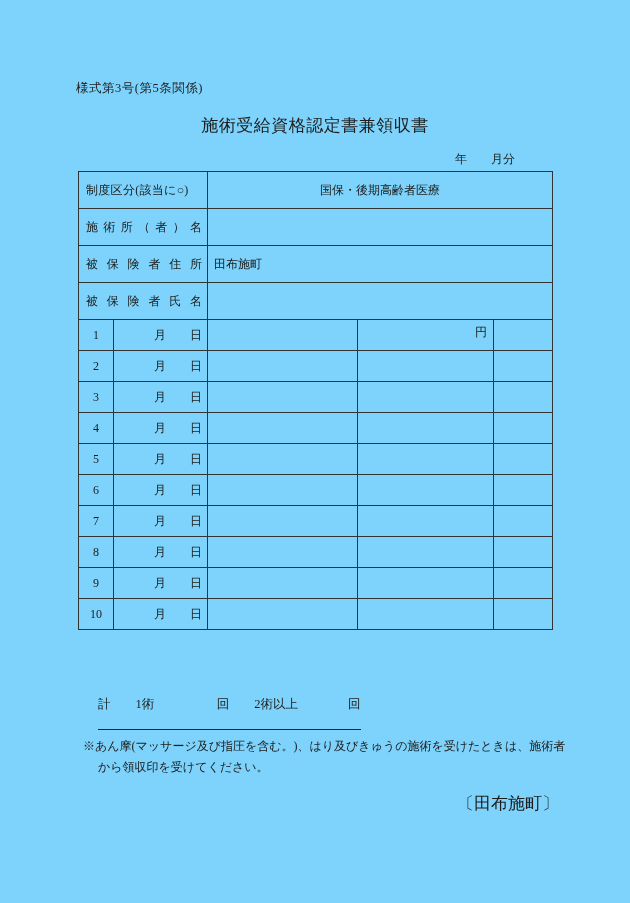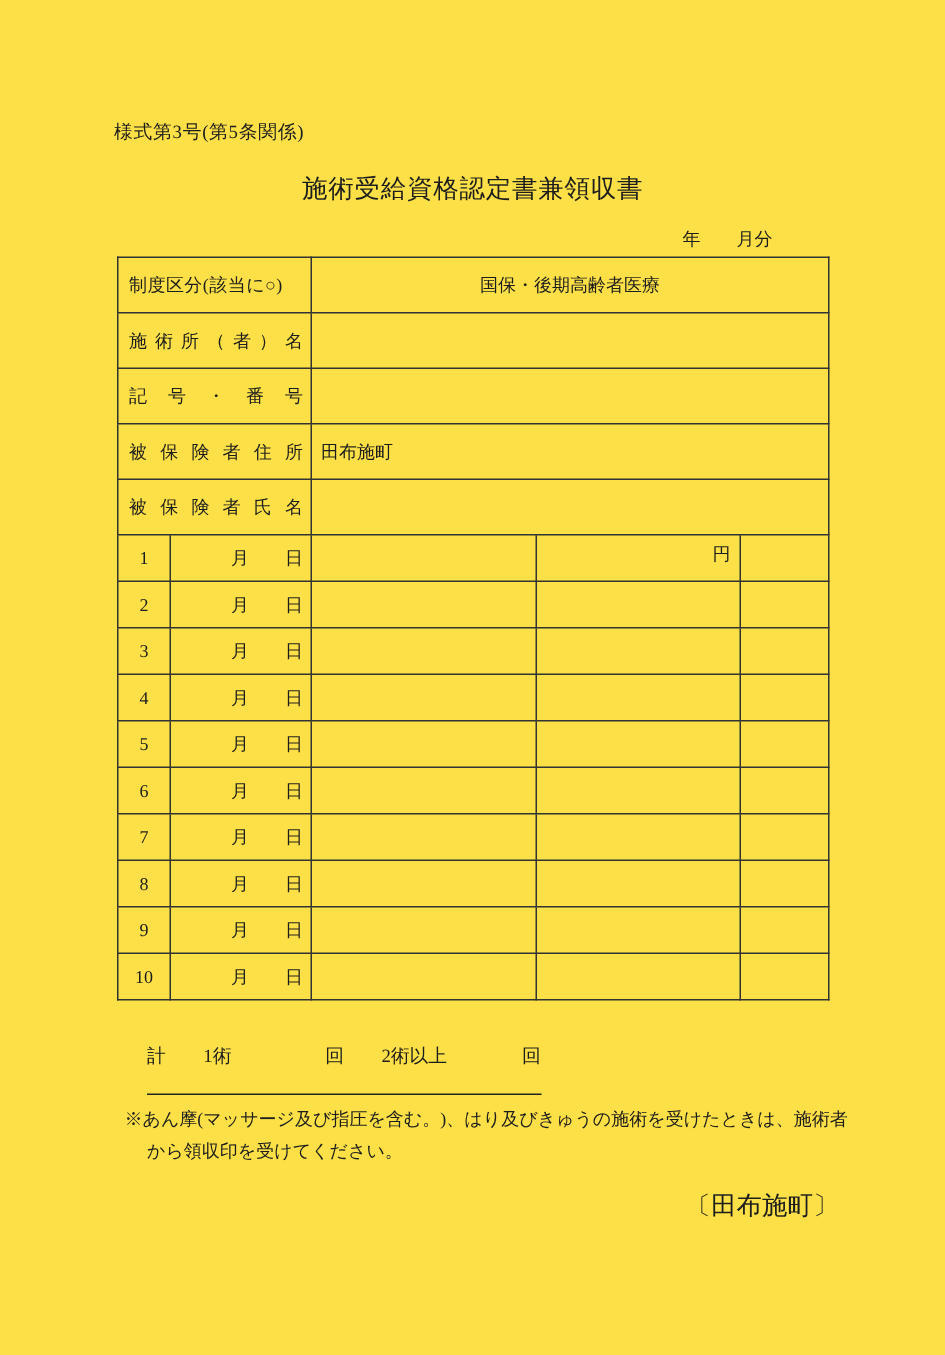--- a/index.html
+++ b/index.html
@@ -6,21 +6,21 @@
     margin: 0;
     padding: 0;
     background: #ffffff;
     font-family: "Liberation Serif", "DejaVu Serif", serif;
     color: #1d1d1d;
   }
   .page {
     position: relative;
     width: 630px;
     height: 903px;
-    background: #fde047;
+    background: #7dd3fc;
     overflow: hidden;
   }
   .form-number {
     position: absolute;
     left: 76px;
     top: 80px;
     font-size: 12.5px;
     letter-spacing: 0.5px;
     white-space: pre;
   }
@@ -132,24 +132,20 @@
     <tbody>
       <tr class="info-row">
         <td class="plain-label" colspan="2">制度区分(該当に○)</td>
         <td class="center" colspan="3">国保・後期高齢者医療</td>
       </tr>
       <tr class="info-row">
         <td class="label" colspan="2">施 術 所 （ 者 ） 名</td>
         <td class="left-val" colspan="3"></td>
       </tr>
       <tr class="info-row">
-        <td class="label" colspan="2">記 号 ・ 番 号</td>
-        <td class="left-val" colspan="3"></td>
-      </tr>
-      <tr class="info-row">
         <td class="label" colspan="2">被 保 険 者 住 所</td>
         <td class="left-val" colspan="3">田布施町</td>
       </tr>
       <tr class="info-row">
         <td class="label" colspan="2">被 保 険 者 氏 名</td>
         <td class="left-val" colspan="3"></td>
       </tr>
 
 
       <tr class="data-row">

